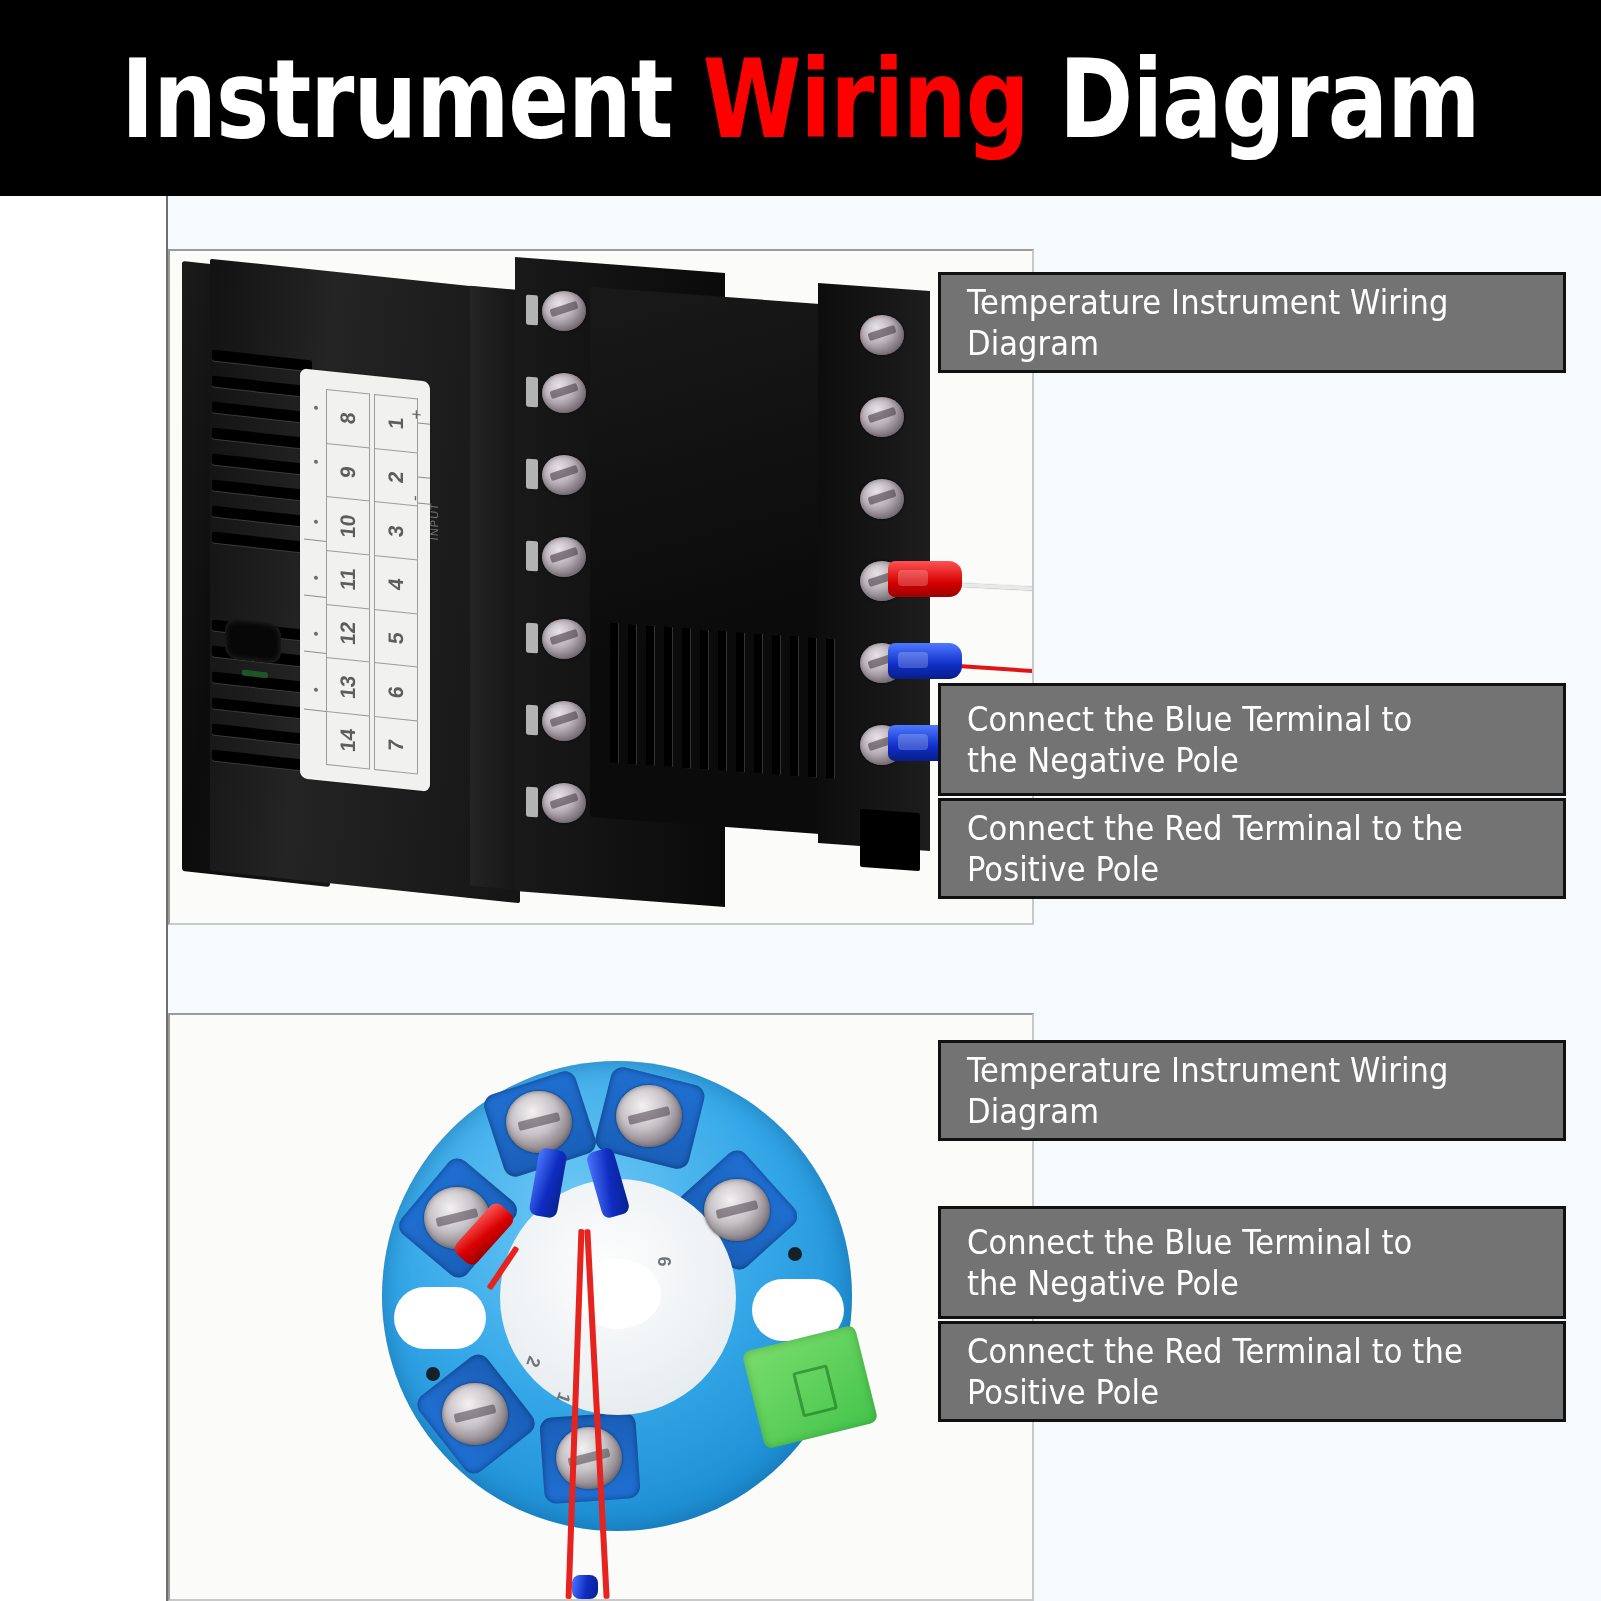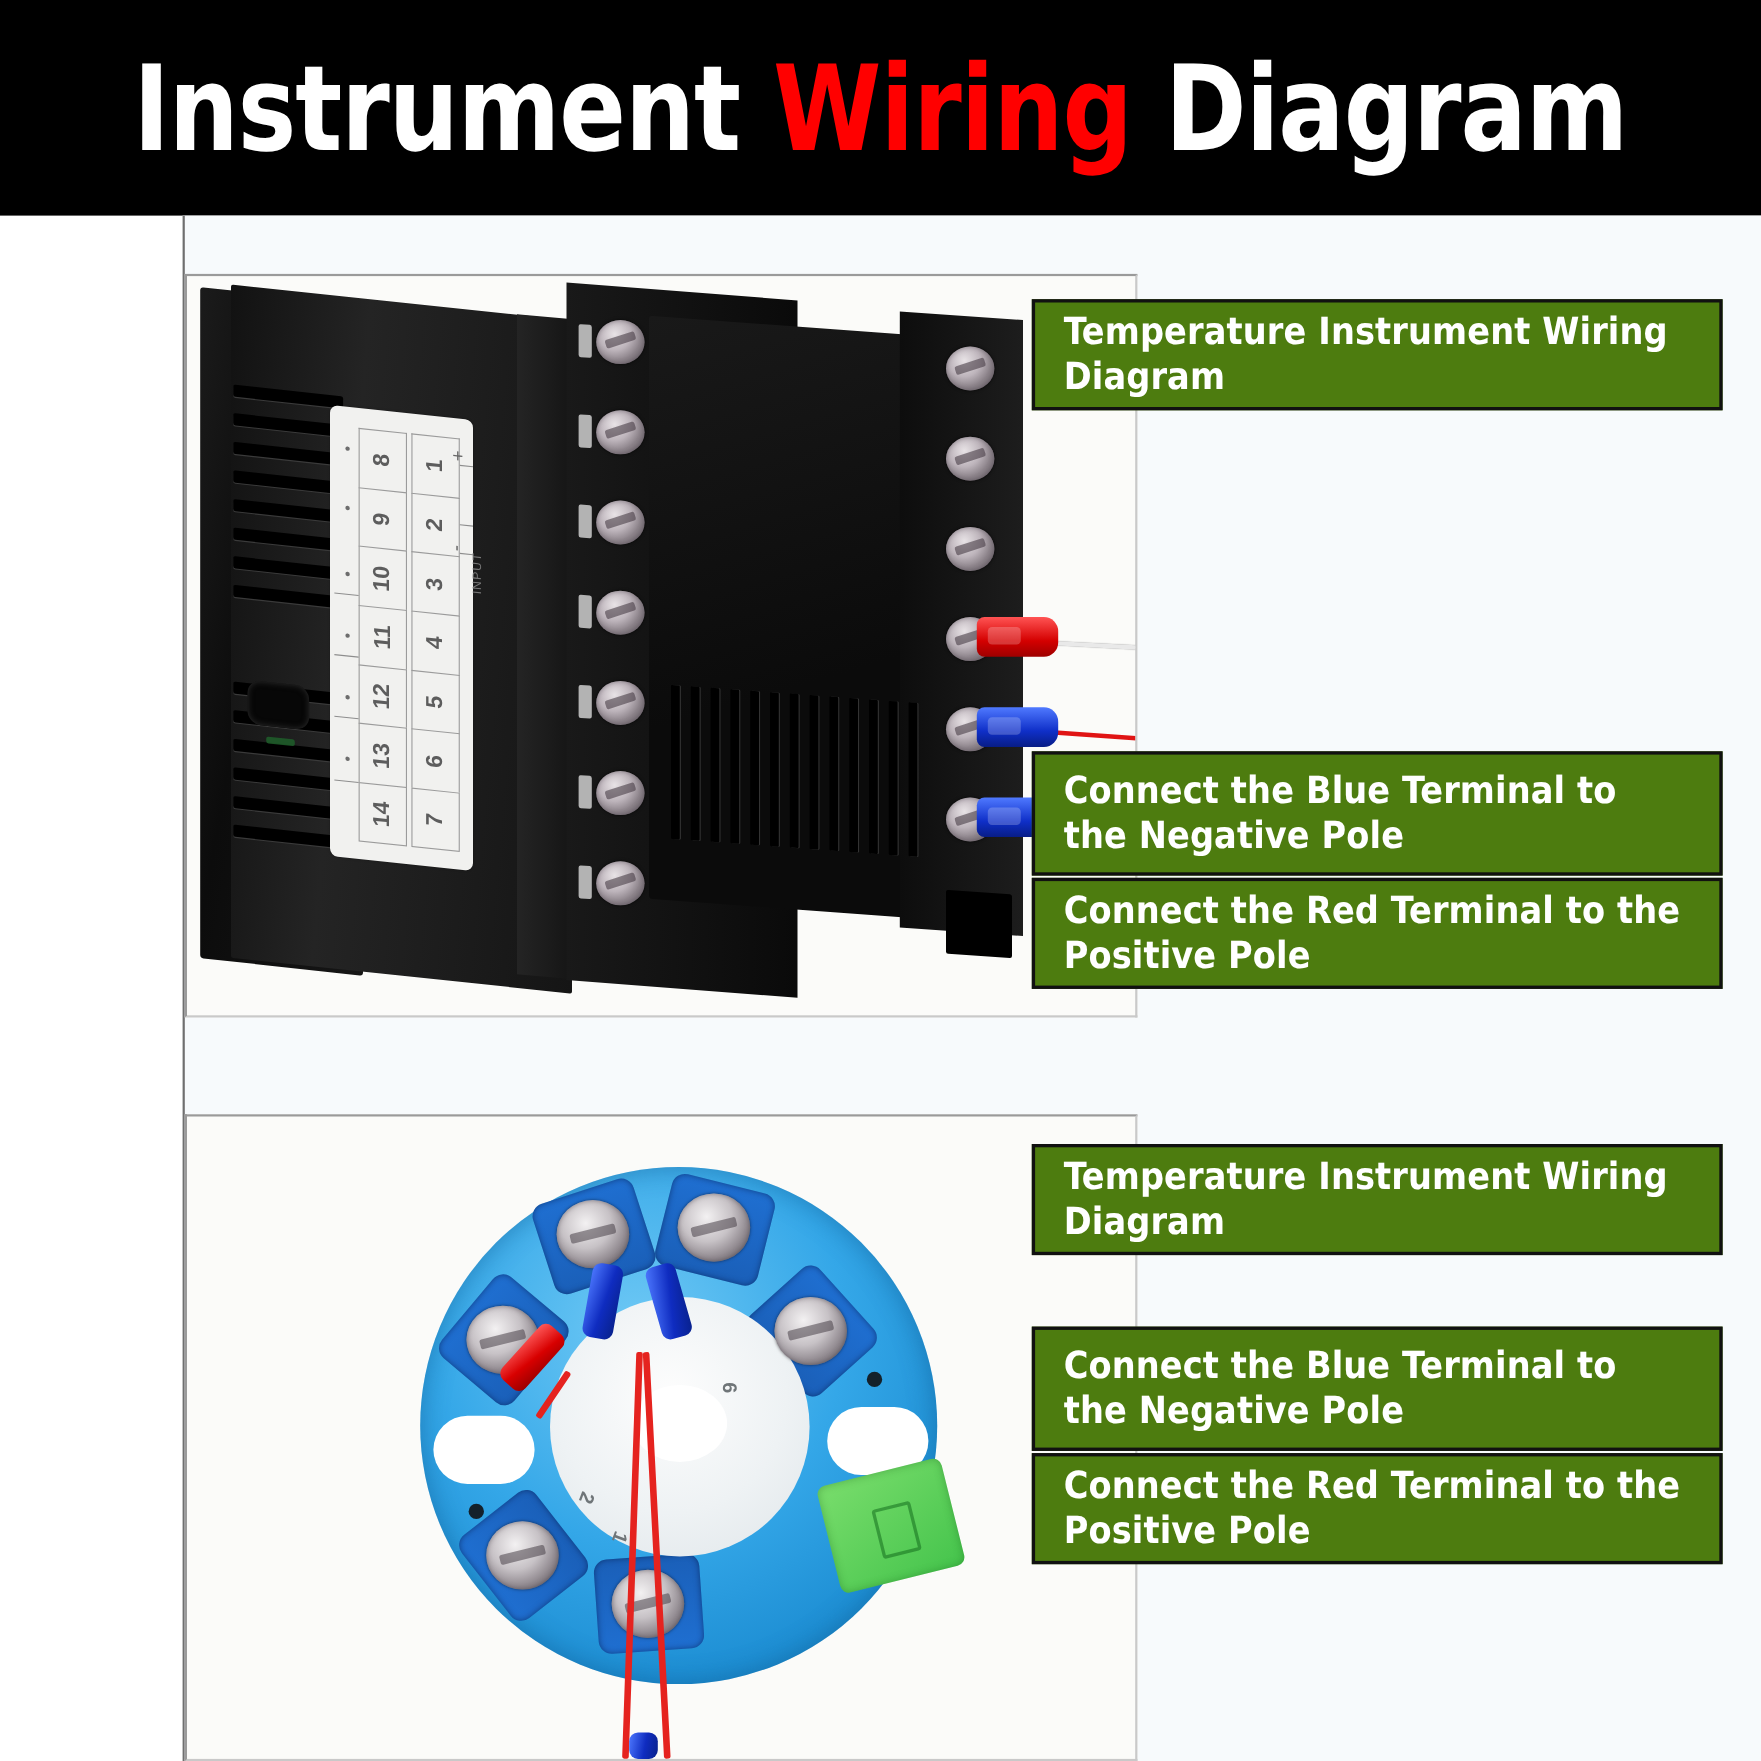--- a/index.html
+++ b/index.html
@@ -50,26 +50,26 @@
     border-bottom-color:#c9c9c9;
     box-sizing:border-box;
     overflow:hidden;
   }
   #panel-top{left:168px;top:249px;width:866px;height:676px;}
   #panel-bottom{left:168px;top:1013px;width:866px;height:588px;}
 
   
   .callout{
     position:absolute;
-    background:#4d7c0f;
+    background:#737373;
     border:3px solid #111111;
     box-sizing:border-box;
     color:#ffffff;
     font-family:"Liberation Sans Narrow","DejaVu Sans Condensed","Liberation Sans",sans-serif;
-    font-weight:bold;
+    font-weight:normal;
     font-size:34px;
     line-height:1.18;
     display:flex;
     align-items:center;
     padding-left:26px;
     padding-right:14px;
     letter-spacing:0.1px;
   }
   .callout span{display:block;}
 

